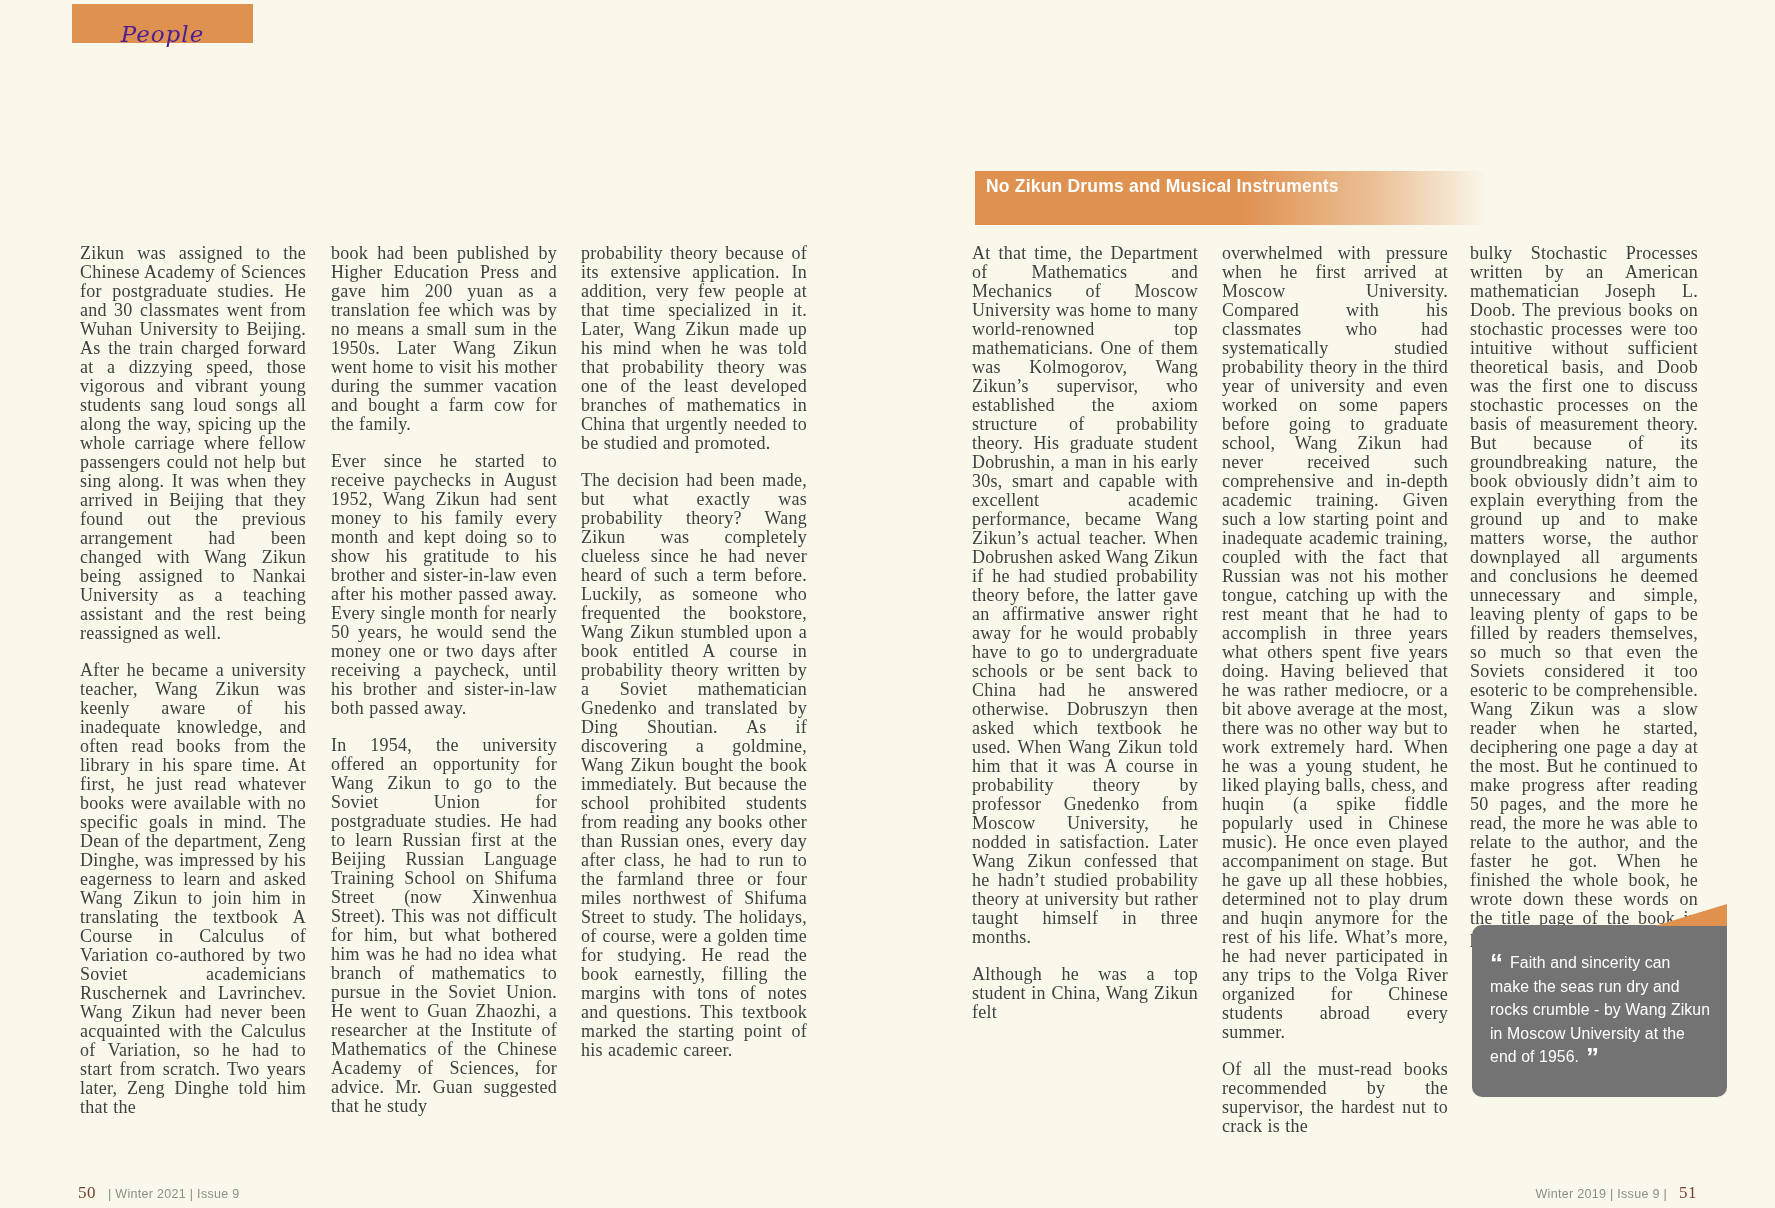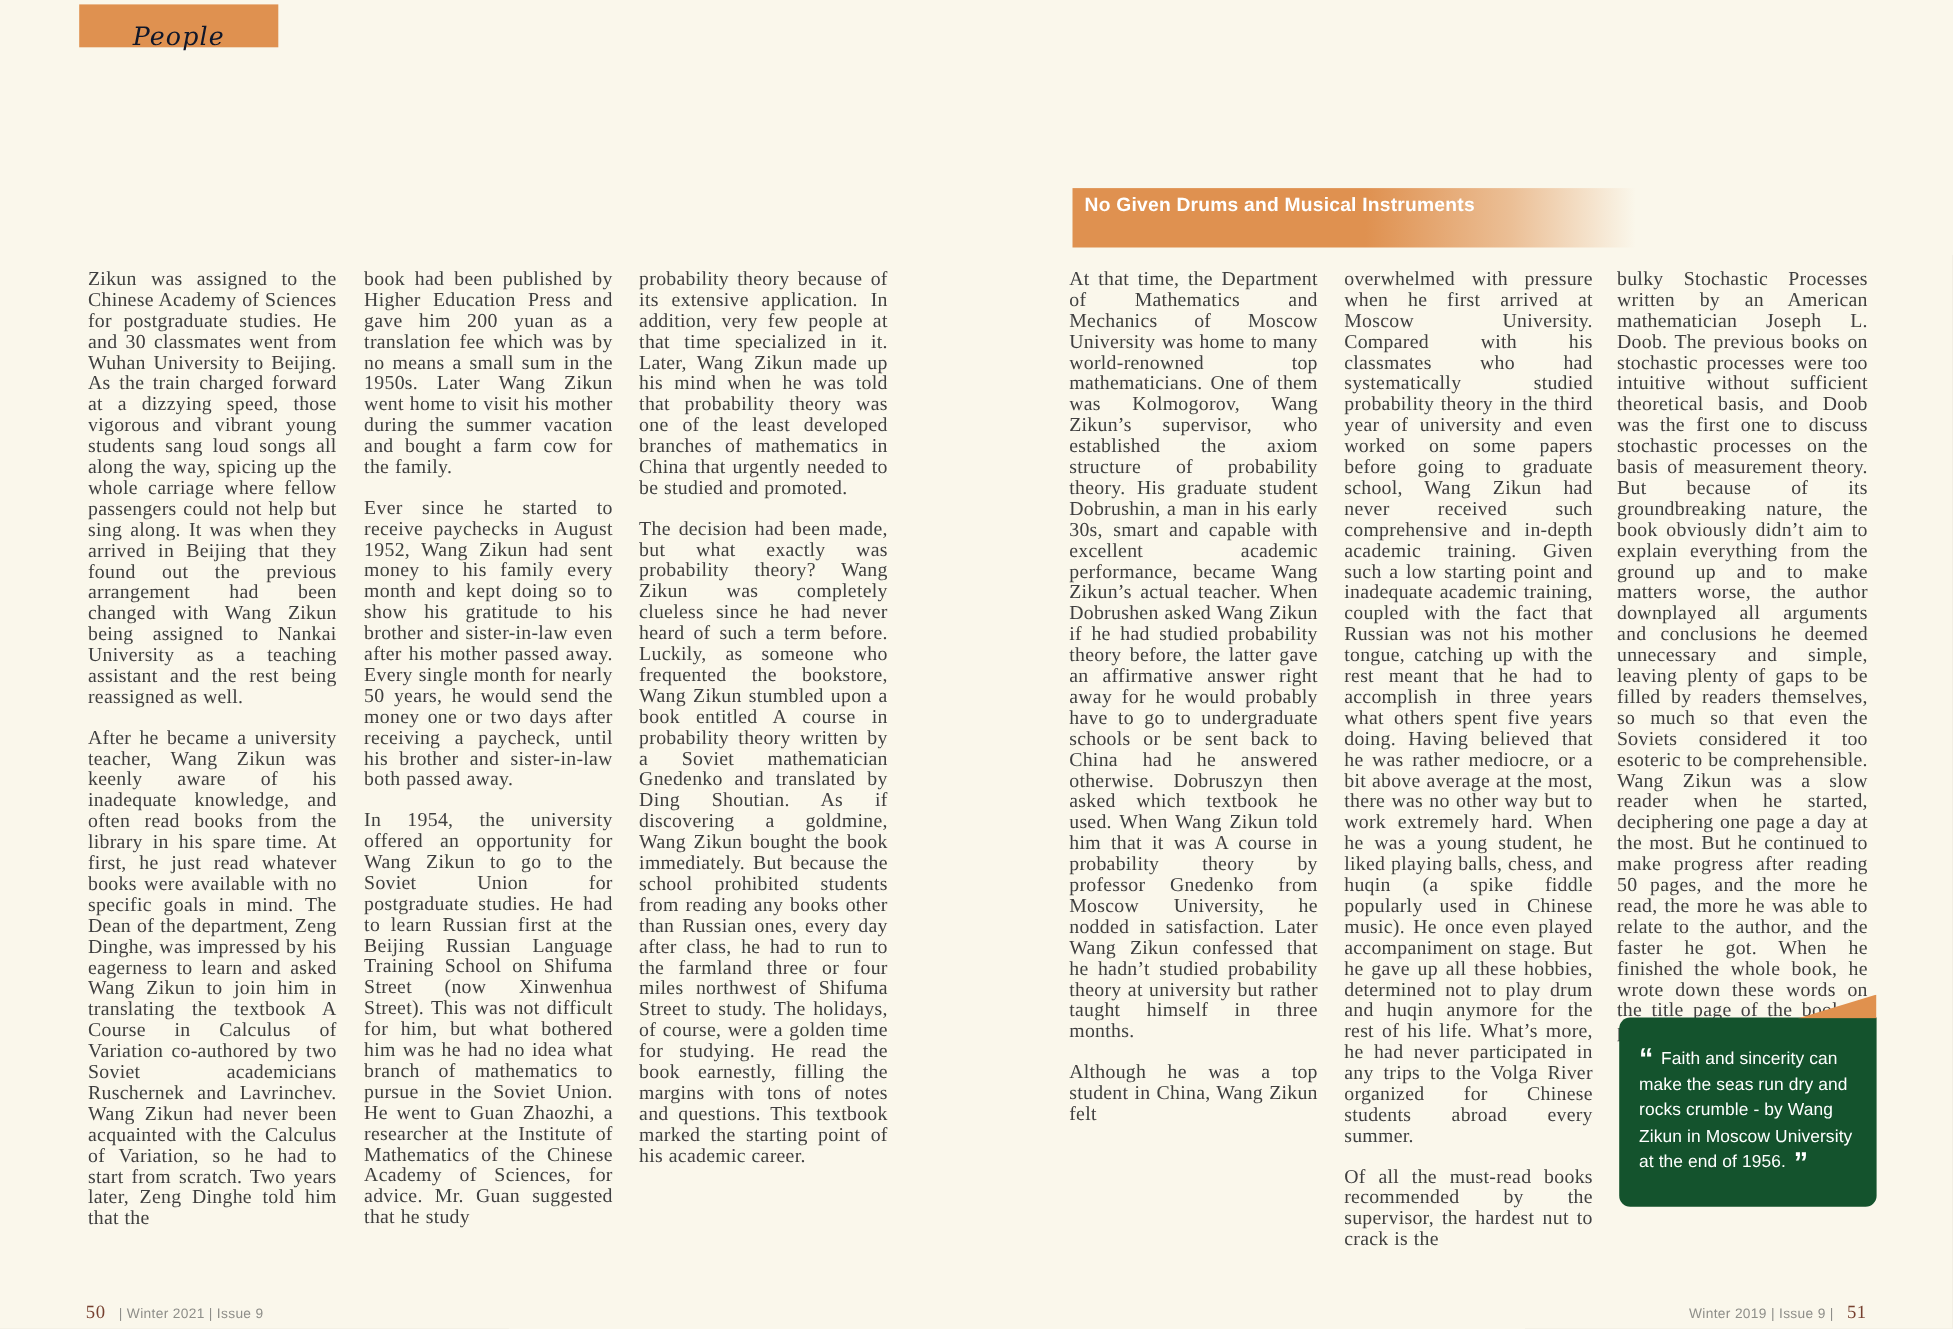--- a/index.html
+++ b/index.html
@@ -21,21 +21,21 @@
     position: absolute;
     left: 72px; top: 4px;
     width: 181px; height: 39px;
     background: #DF9150;
     display: flex; align-items: center; justify-content: center;
   }
   .section-tab-label {
     font-family: "DejaVu Serif", serif;
     font-style: italic;
     font-size: 23px;
-    color: #0f172a;
+    color: #4c1d95;
     letter-spacing: 1px;
     margin-top: 20px;
   }
 
   
   .article-header {
     position: absolute;
     left: 975px; top: 171px;
     width: 512px; height: 54px;
     background: linear-gradient(to right, #DF9150 0%, #DF9150 52%, rgba(223,145,80,0.55) 78%, rgba(223,145,80,0) 100%);
@@ -69,22 +69,22 @@
   .col-2 { left: 331px; }
   .col-3 { left: 581px; }
   .col-4 { left: 972px; }
   .col-5 { left: 1222px; }
   .col-6 { left: 1470px; width: 228px; }
 
   
   .quote-box {
     position: absolute;
     left: 1472px; top: 925px;
-    width: 234px; height: 172px;
-    background: #14532d;
+    width: 255px; height: 172px;
+    background: #737373;
     border-radius: 10px 0 10px 10px;
     box-sizing: border-box;
     padding: 26px 16px 0 18px;
   }
   .quote-tail {
     position: absolute;
     top: -21px; right: 0;
     width: 72px; height: 22px;
     background: #E0914E;
     clip-path: polygon(0% 100%, 100% 0%, 100% 100%);
@@ -130,21 +130,21 @@
 </head>
 <body>
 
 <div class="stage">
 
   <div class="section-tab">
     <span class="section-tab-label">People</span>
   </div>
 
   <div class="article-header">
-    <div class="header-line">No Given Drums and Musical Instruments</div>
+    <div class="header-line">No Zikun Drums and Musical Instruments</div>
   </div>
 
   <div class="col col-1">
     <p>Zikun was assigned to the Chinese Academy of Sciences for postgraduate studies. He and 30 classmates went from Wuhan University to Beijing. As the train charged forward at a dizzying speed, those vigorous and vibrant young students sang loud songs all along the way, spicing up the whole carriage where fellow passengers could not help but sing along. It was when they arrived in Beijing that they found out the previous arrangement had been changed with Wang Zikun being assigned to Nankai University as a teaching assistant and the rest being reassigned as well.</p>
     <p>After he became a university teacher, Wang Zikun was keenly aware of his inadequate knowledge, and often read books from the library in his spare time. At first, he just read whatever books were available with no specific goals in mind. The Dean of the department, Zeng Dinghe, was impressed by his eagerness to learn and asked Wang Zikun to join him in translating the textbook A Course in Calculus of Variation co-authored by two Soviet academicians Ruschernek and Lavrinchev. Wang Zikun had never been acquainted with the Calculus of Variation, so he had to start from scratch. Two years later, Zeng Dinghe told him that the</p>
   </div>
   <div class="col col-2">
     <p>book had been published by Higher Education Press and gave him 200 yuan as a translation fee which was by no means a small sum in the 1950s. Later Wang Zikun went home to visit his mother during the summer vacation and bought a farm cow for the family.</p>
     <p>Ever since he started to receive paychecks in August 1952, Wang Zikun had sent money to his family every month and kept doing so to show his gratitude to his brother and sister-in-law even after his mother passed away. Every single month for nearly 50 years, he would send the money one or two days after receiving a paycheck, until his brother and sister-in-law both passed away.</p>
     <p>In 1954, the university offered an opportunity for Wang Zikun to go to the Soviet Union for postgraduate studies. He had to learn Russian first at the Beijing Russian Language Training School on Shifuma Street (now Xinwenhua Street). This was not difficult for him, but what bothered him was he had no idea what branch of mathematics to pursue in the Soviet Union. He went to Guan Zhaozhi, a researcher at the Institute of Mathematics of the Chinese Academy of Sciences, for advice. Mr. Guan suggested that he study</p>

